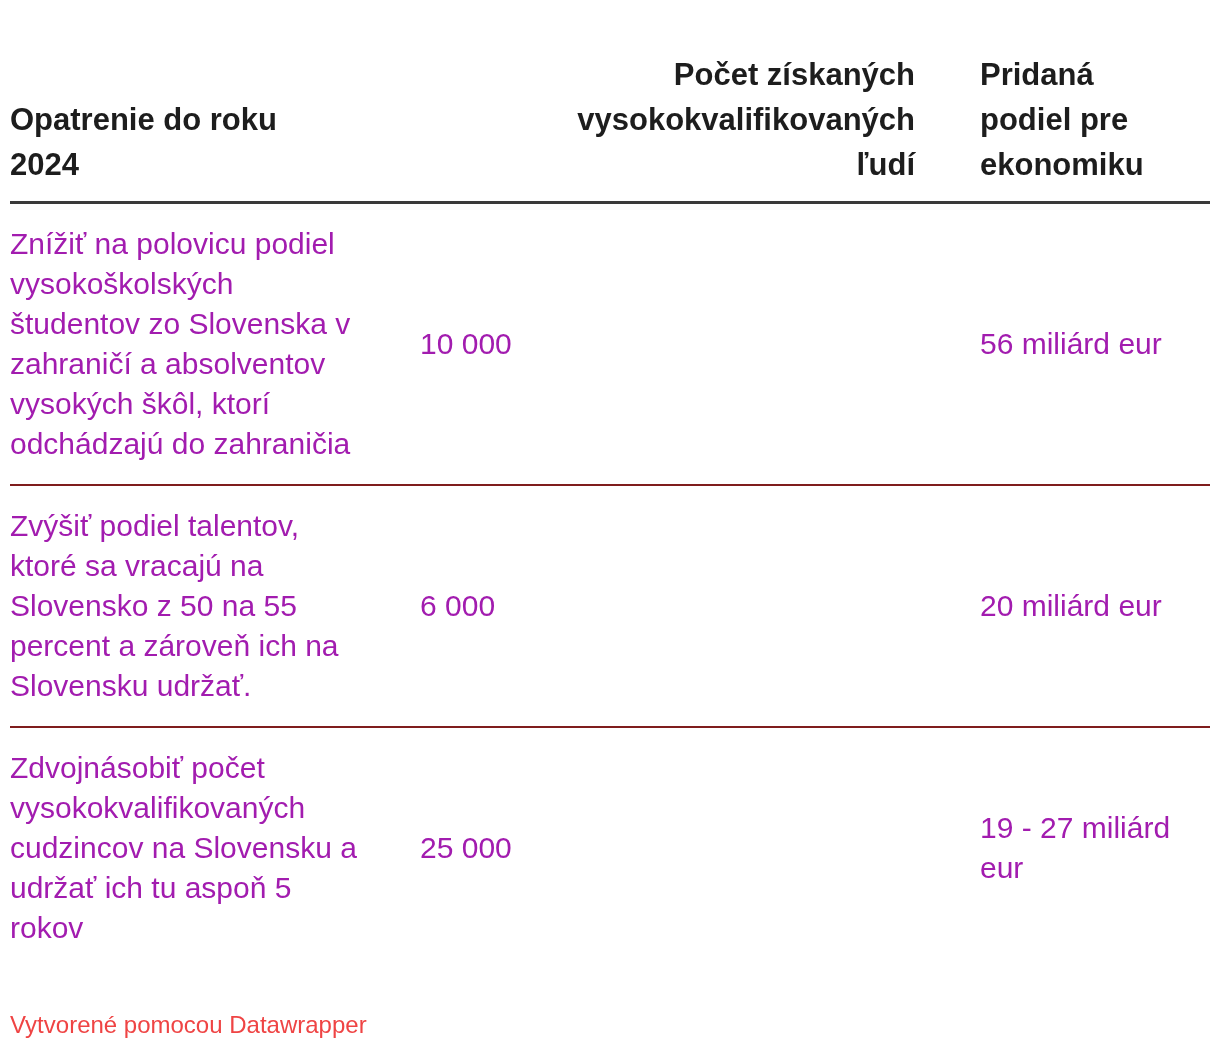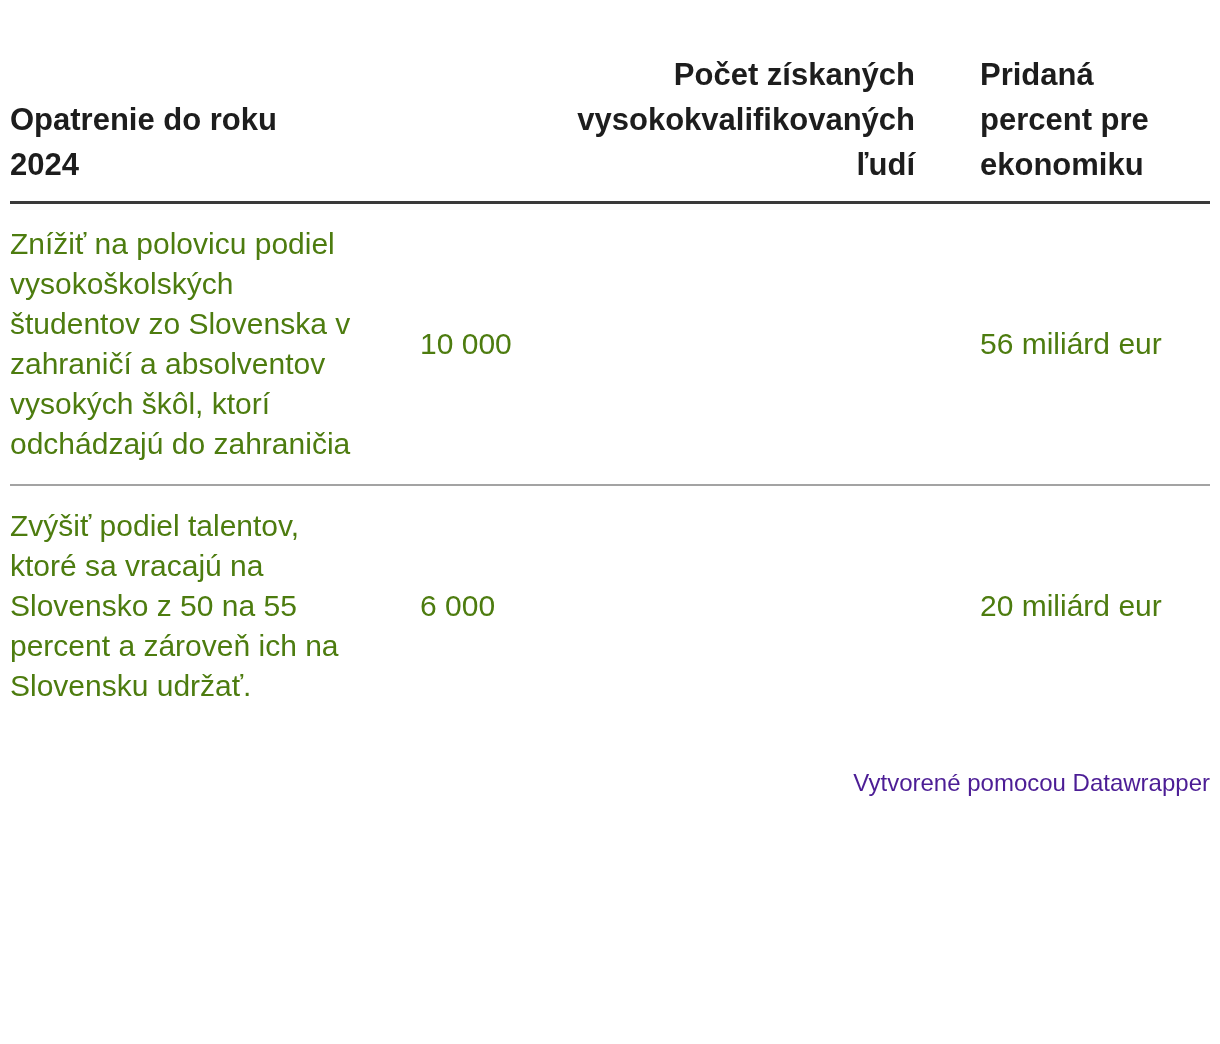--- a/index.html
+++ b/index.html
@@ -36,37 +36,36 @@
     border-bottom: 3px solid #3a3a3a;
     white-space: pre-line;
     text-align: left;
   }
   thead th.c2 { text-align: right; padding-right: 10px; }
   thead th.c3 { padding-left: 55px; }
 
   tbody td {
     font-size: 30px;
     line-height: 40px;
-    color: #4d7c0f;
+    color: #a21caf;
     padding-top: 20px;
     padding-bottom: 20px;
     white-space: pre-line;
     text-align: left;
     vertical-align: top;
   }
-  tbody tr + tr td { border-top: 2px solid #a3a3a3; }
+  tbody tr + tr td { border-top: 2px solid #7f1d1d; }
   tbody td.c2 { padding-right: 10px; vertical-align: middle; }
   tbody td.c3 { padding-left: 55px; vertical-align: middle; }
 
   .footer {
     margin: 43px 10px 0 10px;
     font-size: 24px;
     line-height: 28px;
-    color: #4c1d95;
-    text-align: right;
+    color: #ef4444;
   }
 </style>
 </head>
 <body>
 
 <div class="page">
 
   <table class="dw-table">
     <colgroup>
       <col class="c1">
@@ -74,21 +73,21 @@
       <col class="c3">
     </colgroup>
     <thead>
       <tr>
         <th class="c1">Opatrenie do roku
 2024</th>
         <th class="c2">Počet získaných
 vysokokvalifikovaných
 ľudí</th>
         <th class="c3">Pridaná
-percent pre
+podiel pre
 ekonomiku</th>
       </tr>
     </thead>
     <tbody>
       <tr>
         <td class="c1">Znížiť na polovicu podiel
 vysokoškolských
 študentov zo Slovenska v
 zahraničí a absolventov
 vysokých škôl, ktorí
@@ -98,18 +97,28 @@
       </tr>
       <tr>
         <td class="c1">Zvýšiť podiel talentov,
 ktoré sa vracajú na
 Slovensko z 50 na 55
 percent a zároveň ich na
 Slovensku udržať.</td>
         <td class="c2">6 000</td>
         <td class="c3">20 miliárd eur</td>
       </tr>
+      <tr>
+        <td class="c1">Zdvojnásobiť počet
+vysokokvalifikovaných
+cudzincov na Slovensku a
+udržať ich tu aspoň 5
+rokov</td>
+        <td class="c2">25 000</td>
+        <td class="c3">19 - 27 miliárd
+eur</td>
+      </tr>
     </tbody>
   </table>
 
   <div class="footer">Vytvorené pomocou Datawrapper</div>
 
 </div>
 
 </body></html>

